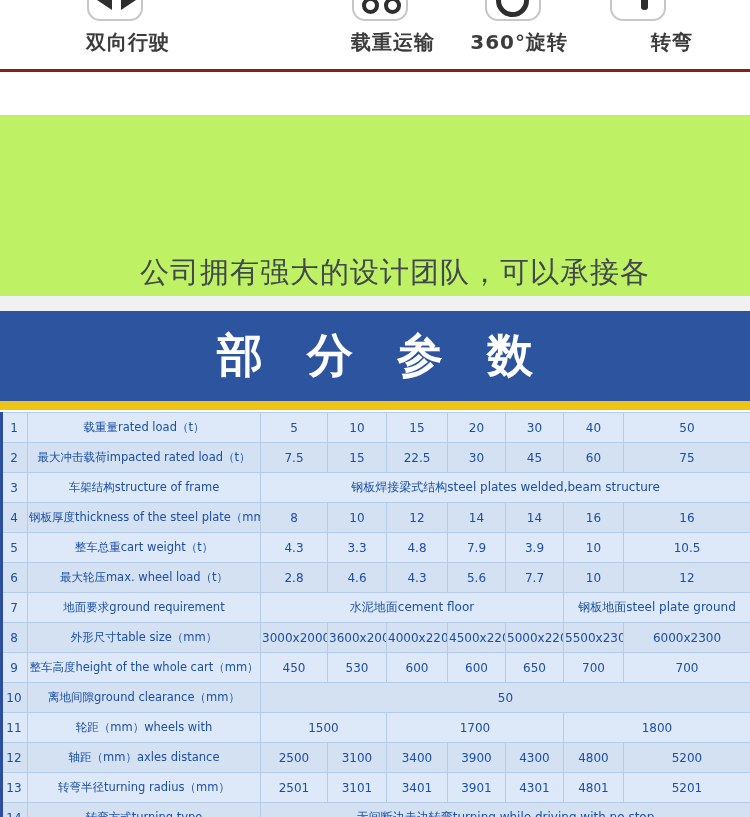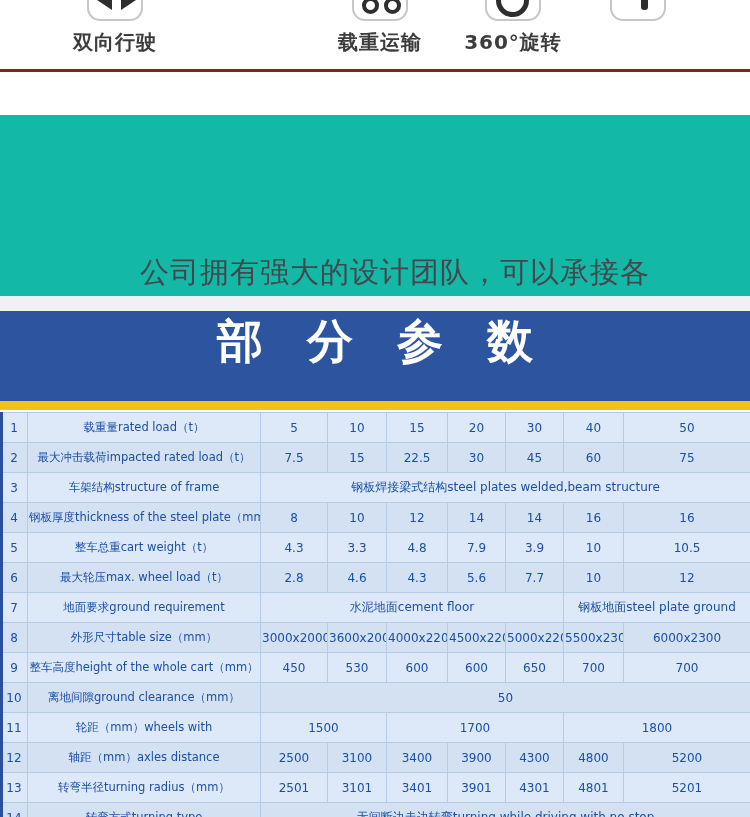--- a/index.html
+++ b/index.html
@@ -23,47 +23,47 @@
   .tri-r { position:absolute; width:0; height:0; border-top:10px solid transparent;
     border-bottom:10px solid transparent; border-left:15px solid #2e2e2e; left:32px; top:28px; }
   .bar-g { left:13px; top:38px; width:29px; height:9px; border-radius:4px; }
   .wheel { position:absolute; width:17px; height:17px; border:4.5px solid #2e2e2e;
     border-radius:50%; top:35px; background:#fff; }
   .wheel.w1 { left:8px; } .wheel.w2 { left:30px; }
   .ring { position:absolute; width:33px; height:33px; border:5.5px solid #2e2e2e;
     border-radius:50%; left:9px; top:22px; background:#fff; }
   .turn-bar { left:29px; top:30px; width:7px; height:18px; border-radius:3px; }
   .icon-label {
-    position:absolute; top:29px; width:100%; text-align:center;
+    position:absolute; top:29px; width:100%; text-align:right;
     font-size:20px; font-weight:600; color:#3c3c3c; letter-spacing:1px; white-space:nowrap;
   }
   .pos-1{left:60px;} .pos-2{left:195px;} .pos-3{left:325px;} .pos-4{left:458px;} .pos-5{left:583px;}
 
   
   .divider-line { position:absolute; left:0; top:69px; width:750px; height:3px; background:#8a1f1f; }
 
   
-  .banner { position:absolute; left:0; top:115px; width:750px; height:181px; background:#14b8a6; }
+  .banner { position:absolute; left:0; top:115px; width:750px; height:181px; background:#bef264; }
   .banner .line {
     position:absolute; white-space:nowrap; font-size:29px; letter-spacing:1px;
     color:#42484d; font-weight:500;
   }
   .banner .l1 { left:140px; top:138px; }
   .banner .l2 { left:75px;  top:189px; }
   .banner .l3 { left:78px;  top:238px; }
   .deco { position:absolute; }
   .deco1 { left:681px; top:240px; width:22px; height:22px; background:#e4edf9; }
   .deco2 { left:707px; top:257px; width:16px; height:16px; background:#edf3fb; }
 
   .gap-strip { position:absolute; left:0; top:296px; width:750px; height:15px; background:#f1f1f3; }
 
   
   .param-header {
     position:absolute; left:0; top:311px; width:750px; height:90px;
-    background:#2d549e; display:flex; align-items:flex-start; justify-content:center;
+    background:#2d549e; display:flex; align-items:center; justify-content:center;
   }
   .param-title {
     color:#fff; font-size:46px; font-weight:bold; letter-spacing:14px;
     text-indent:14px; white-space:nowrap;
   }
   .accent-bar { position:absolute; left:0; top:401px; width:750px; height:9px; background:#f0c317; }
 
   
   .table-wrap { position:absolute; left:0; top:412px; width:750px; }
   table.spec { width:750px; border-collapse:collapse; table-layout:fixed; }
@@ -99,20 +99,21 @@
   <div class="icon-item pos-4">
     <div class="icon-box">
       <span class="ring"></span>
     </div>
     <div class="icon-label">360°旋转</div>
   </div>
   <div class="icon-item pos-5">
     <div class="icon-box">
       <span class="g turn-bar"></span>
     </div>
+    <div class="icon-label">转弯</div>
   </div>
 
   <div class="divider-line"></div>
 
   <div class="banner">
     <div class="line l1">公司拥有强大的设计团队，可以承接各</div>
     <div class="line l2">种非常规与非标搬运设备的设计，解决客户</div>
     <div class="line l3">的搬运难题是我们公司一直努力在做的事情。</div>
     <div class="deco deco1"></div>
     <div class="deco deco2"></div>

